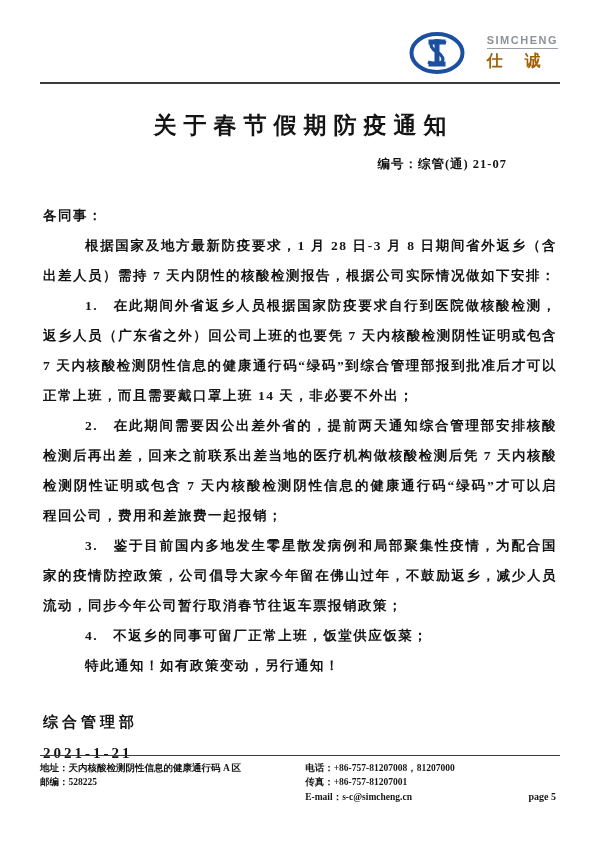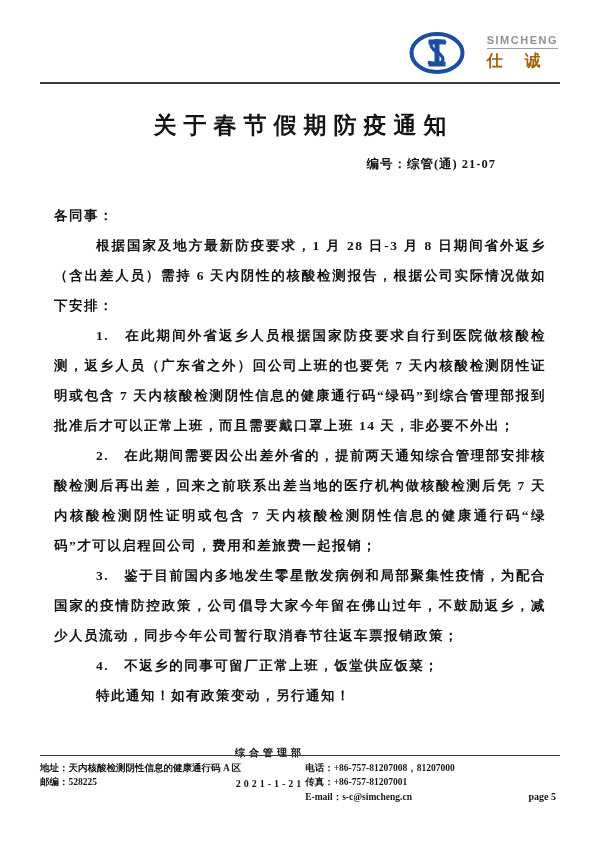--- a/index.html
+++ b/index.html
@@ -16,33 +16,33 @@
   .brand-text { display:flex; flex-direction:column; }
   .brand-en {
     font-family:"Liberation Sans","DejaVu Sans",sans-serif;
     font-size:11px; font-weight:bold; color:#8d9298; letter-spacing:1.5px;
     border-bottom:1.5px solid #9aa0a5; padding-bottom:2px;
   }
   .brand-cn { font-size:16px; color:#a16207; font-weight:bold;
               letter-spacing:9px; margin-top:2px; }
   .rule { margin:0 40px; border-top:2px solid #3c3c3c; }
   
-  main { padding:0 54px; }
+  main { padding:0 43px; }
   h1 { text-align:center; font-size:23px; font-weight:bold;
        letter-spacing:7px; margin:26px 0 0 7px; }
   .doc-number { text-align:right; padding-right:50px; font-size:12.5px;
                 font-weight:bold; letter-spacing:1px; margin-top:15px; }
   .salutation { font-size:13.5px; font-weight:bold; letter-spacing:1.5px;
                 line-height:30px; margin:28px 0 0; }
   .body-para {
     font-size:13.5px; font-weight:bold; letter-spacing:1.5px;
     line-height:30px; margin:0; text-align:justify; text-indent:42px;
   }
-  .signature { margin-top:26px; text-align:center; padding-right:60px;
-               font-size:10px; font-weight:bold; line-height:31px; }
+  .signature { margin-top:26px; text-align:left; padding-right:60px;
+               font-size:15px; font-weight:bold; line-height:31px; }
   .sig-dept { letter-spacing:4px; }
   .sig-date { letter-spacing:3px; }
   
   footer {
     position:absolute; left:40px; right:40px; bottom:44px;
     border-top:1.5px solid #3c3c3c; padding-top:5px;
     display:flex; font-size:9.5px; line-height:14.5px; font-weight:bold;
     font-family:"Liberation Serif","DejaVu Serif",serif;
   }
   .f-col { display:flex; flex-direction:column; }
@@ -73,21 +73,21 @@
 
   <div class="rule"></div>
 
   <main>
     <h1>关于春节假期防疫通知</h1>
 
     <div class="doc-number">编号：综管(通) 21-07</div>
 
     <p class="salutation">各同事：</p>
 
-    <p class="body-para">根据国家及地方最新防疫要求，1 月 28 日-3 月 8 日期间省外返乡（含出差人员）需持 6 天内阴性的核酸检测报告，根据公司实际情况做如下安排：</p>
+    <p class="body-para">根据国家及地方最新防疫要求，1 月 28 日-3 月 8 日期间省外返乡（含出差人员）需持 7 天内阴性的核酸检测报告，根据公司实际情况做如下安排：</p>
     <p class="body-para">1.　在此期间外省返乡人员根据国家防疫要求自行到医院做核酸检测，返乡人员（广东省之外）回公司上班的也要凭 7 天内核酸检测阴性证明或包含 7 天内核酸检测阴性信息的健康通行码“绿码”到综合管理部报到批准后才可以正常上班，而且需要戴口罩上班 14 天，非必要不外出；</p>
     <p class="body-para">2.　在此期间需要因公出差外省的，提前两天通知综合管理部安排核酸检测后再出差，回来之前联系出差当地的医疗机构做核酸检测后凭 7 天内核酸检测阴性证明或包含 7 天内核酸检测阴性信息的健康通行码“绿码”才可以启程回公司，费用和差旅费一起报销；</p>
     <p class="body-para">3.　鉴于目前国内多地发生零星散发病例和局部聚集性疫情，为配合国家的疫情防控政策，公司倡导大家今年留在佛山过年，不鼓励返乡，减少人员流动，同步今年公司暂行取消春节往返车票报销政策；</p>
     <p class="body-para">4.　不返乡的同事可留厂正常上班，饭堂供应饭菜；</p>
     <p class="body-para">特此通知！如有政策变动，另行通知！</p>
 
     <div class="signature">
       <div class="sig-dept">综合管理部</div>
       <div class="sig-date">2021-1-21</div>
     </div>

